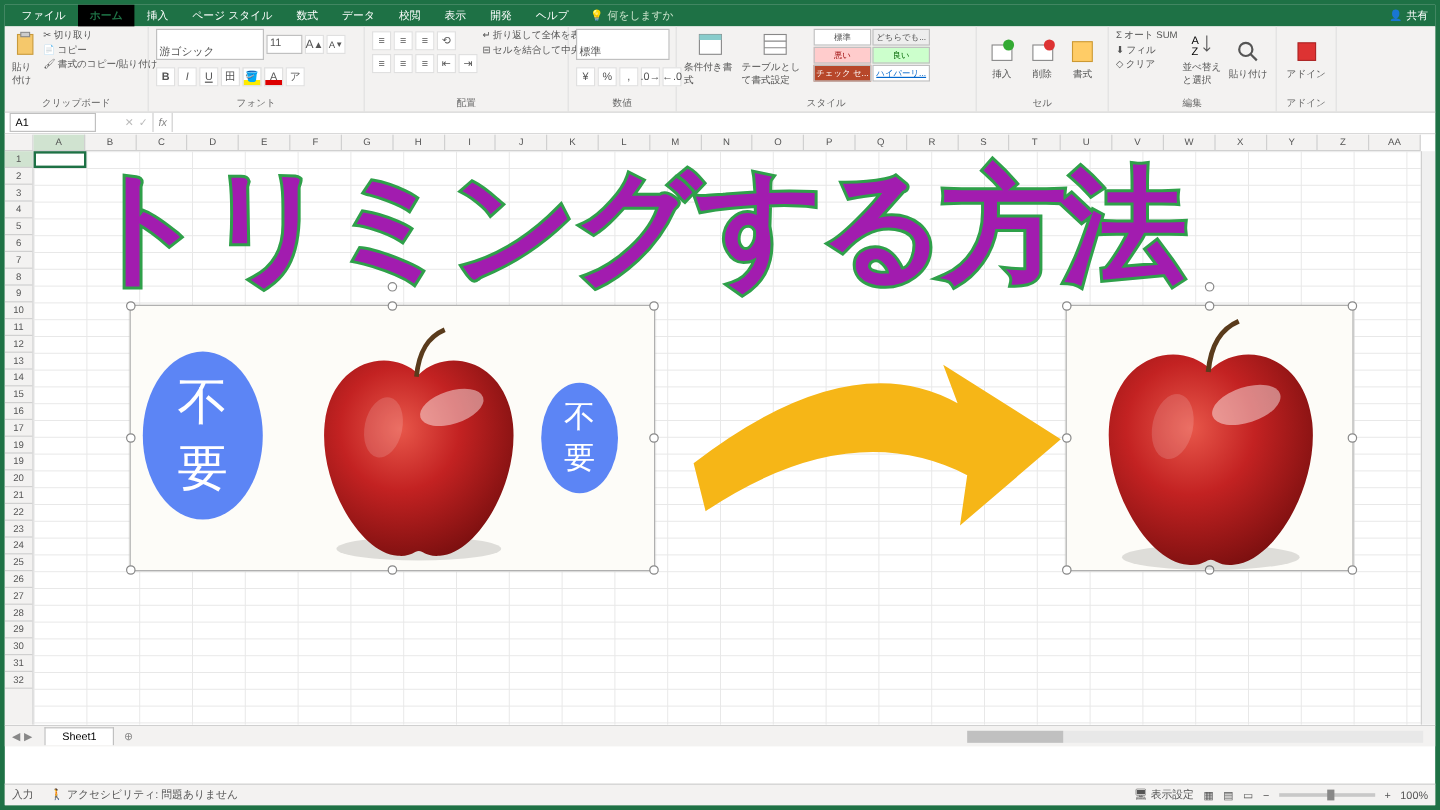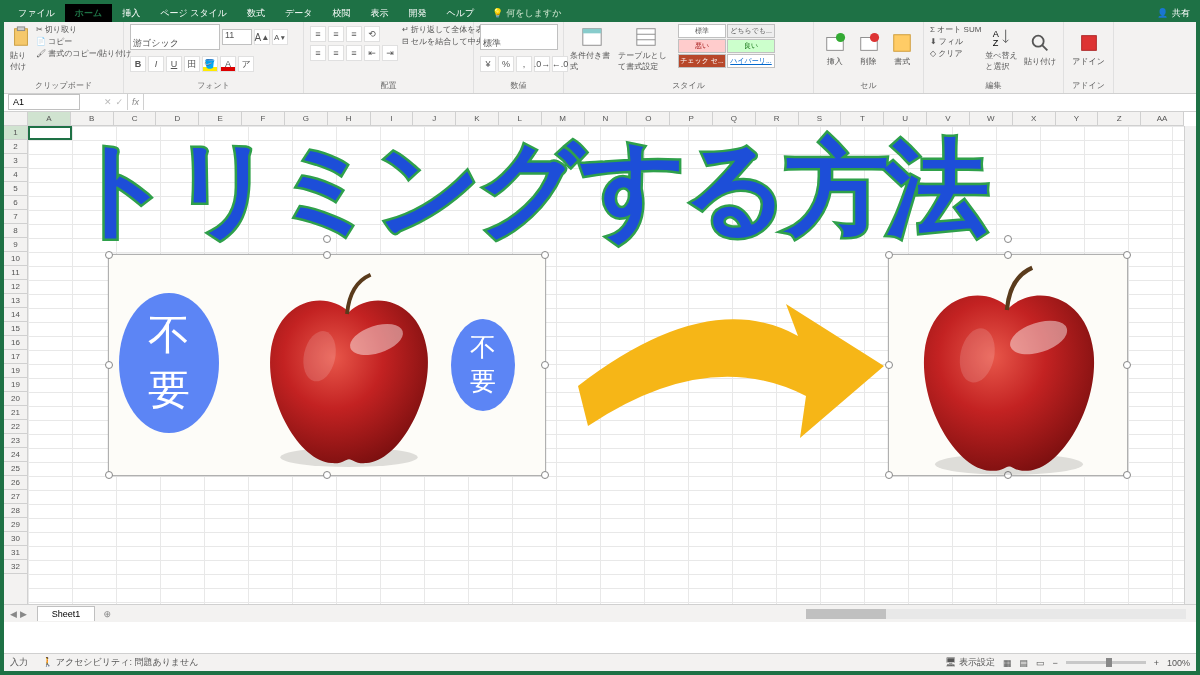--- a/index.html
+++ b/index.html
@@ -38,21 +38,21 @@
 .cells::before { content: ""; position: absolute; inset: 0;
  background-image: linear-gradient(to right,#e8e8e8 1px,transparent 1px),linear-gradient(to bottom,#e8e8e8 1px,transparent 1px);
  background-size: 44px 14px; }
 .sel-cell { position: absolute; top: 0; left: 0; width: 44px; height: 14px; border: 2px solid #1e7145; }
 .vscroll { position: absolute; top: 14px; right: 0; bottom: 0; width: 12px; background: #f0f0f0; border-left: 1px solid #d0d0d0; }
 
 .overlay { position: absolute; top: 14px; left: 24px; right: 12px; bottom: 0; pointer-events: none; }
 .wordart {
   position: absolute; top: -6px; left: 40px; right: -10px; height: 130px;
   font-weight: 900; font-size: 104px; letter-spacing: -4px;
-  color: #1d4ed8; -webkit-text-stroke: 5px #2fa04a; paint-order: stroke fill;
+  color: #a21caf; -webkit-text-stroke: 5px #2fa04a; paint-order: stroke fill;
   white-space: nowrap; font-family: Liberation Mono, monospace;
 }
 .pic-frame { position: absolute; background: #fdfcf8; border: 1px solid #b0b0b0; box-shadow: 0 0 0 1px rgba(0,0,0,.05); }
 .pic-frame.left { top: 128px; left: 80px; width: 438px; height: 222px; }
 .pic-frame.right { top: 128px; left: 860px; width: 240px; height: 222px; }
 .handle { position: absolute; width: 8px; height: 8px; background: #fff; border: 1px solid #888; border-radius: 50%; }
 .h-tl{top:-4px;left:-4px}.h-tr{top:-4px;right:-4px}.h-bl{bottom:-4px;left:-4px}.h-br{bottom:-4px;right:-4px}
 .h-t{top:-4px;left:calc(50% - 4px)}.h-b{bottom:-4px;left:calc(50% - 4px)}.h-l{left:-4px;top:calc(50% - 4px)}.h-r{right:-4px;top:calc(50% - 4px)}
 .rot { position: absolute; top: -20px; left: calc(50% - 4px); width: 8px; height: 8px; background: #fff; border: 1px solid #888; border-radius: 50%; }
 

